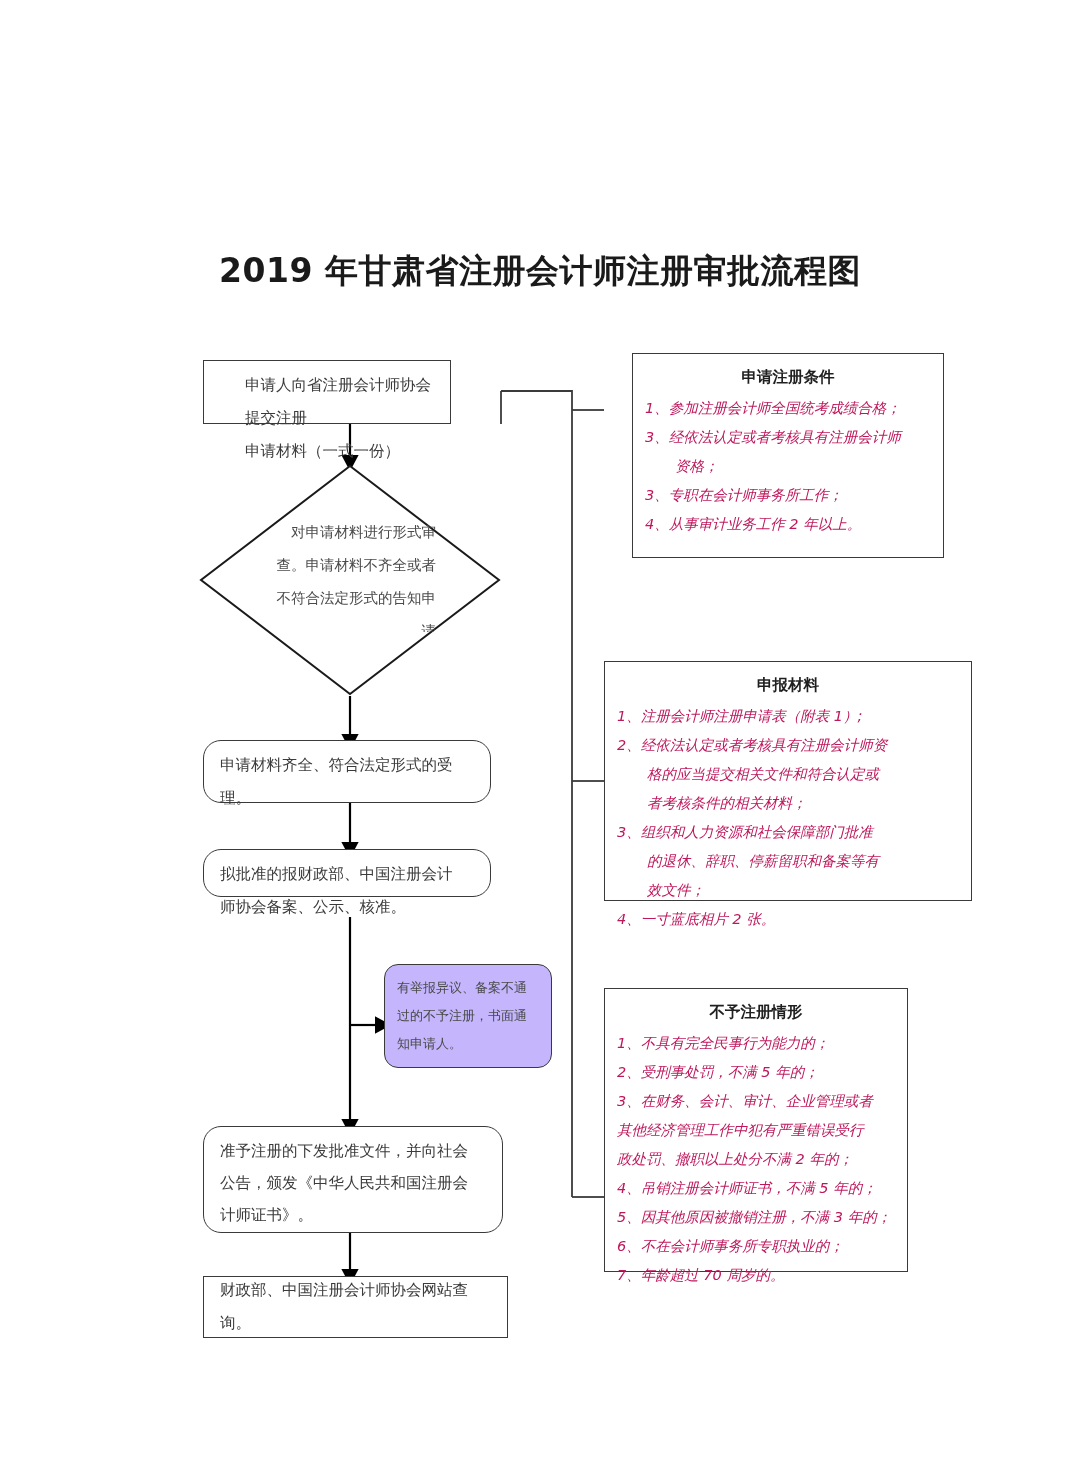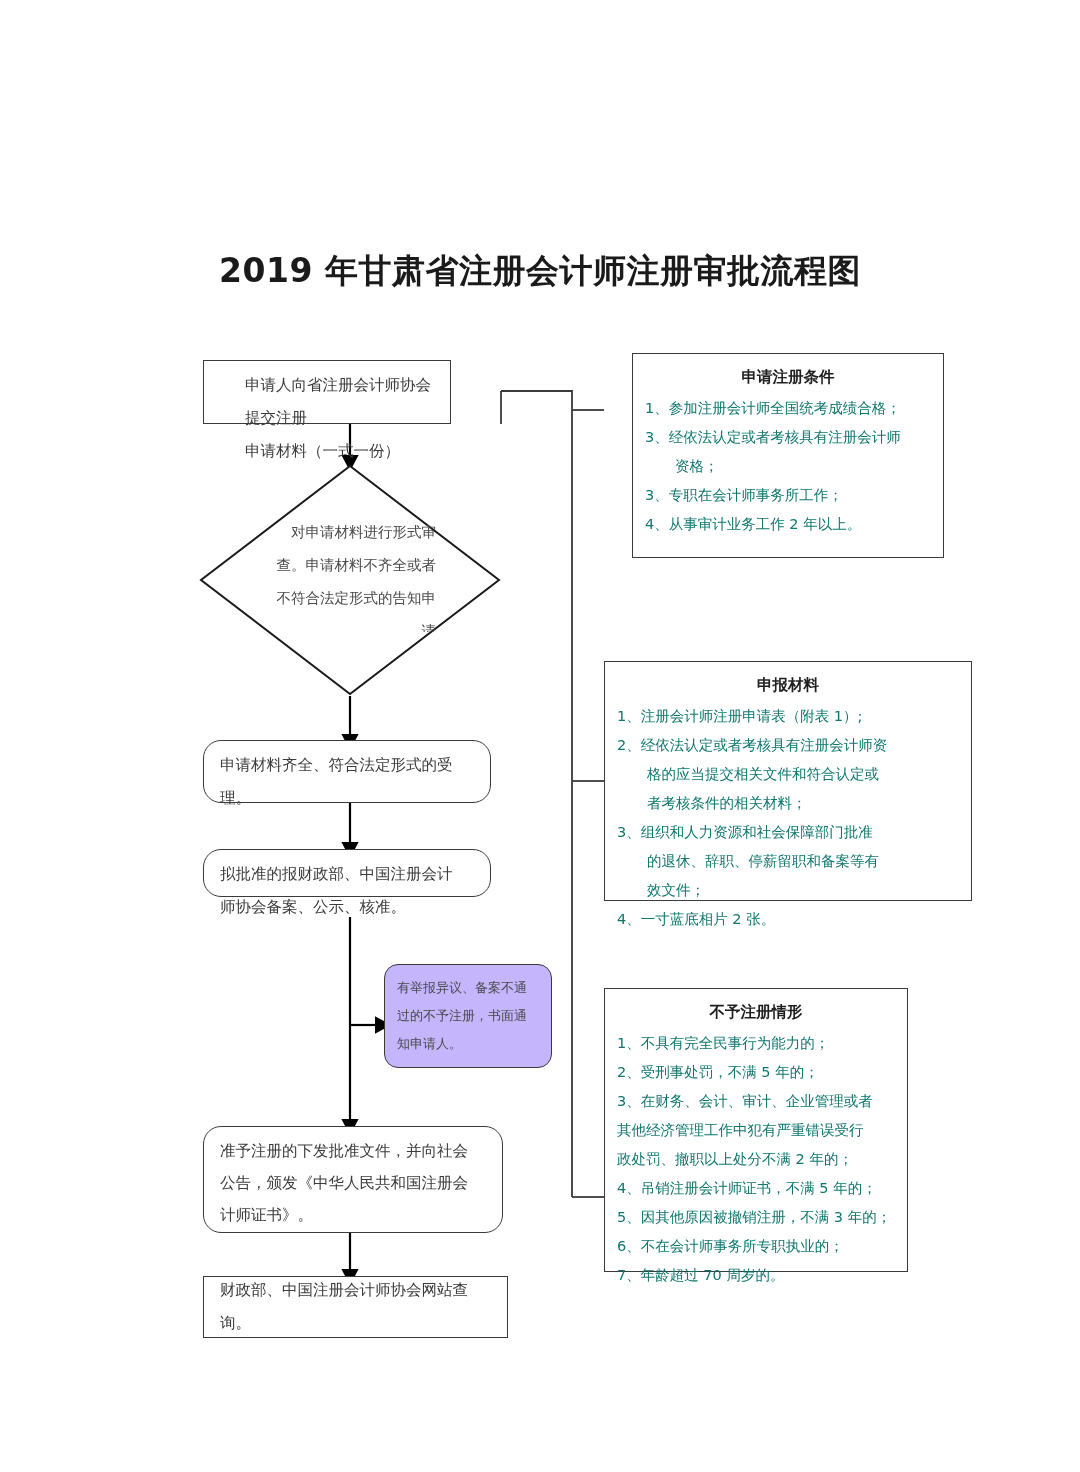--- a/index.html
+++ b/index.html
@@ -112,23 +112,24 @@
     line-height: 26px;
   }
   .panel ol {
     margin: 0;
     padding: 0;
     list-style: none;
   }
   .panel li {
     font-size: 14.5px;
     line-height: 29px;
-    color: #0f766e;
+    color: #be185d;
     text-indent: 0;
     padding-left: 0;
+    font-style: italic;
   }
   .panel li.hang {
     padding-left: 30px;
     text-indent: -30px;
   }
   .panel li.cont {
     padding-left: 30px;
   }
   .panel li.flush {
     padding-left: 0;

